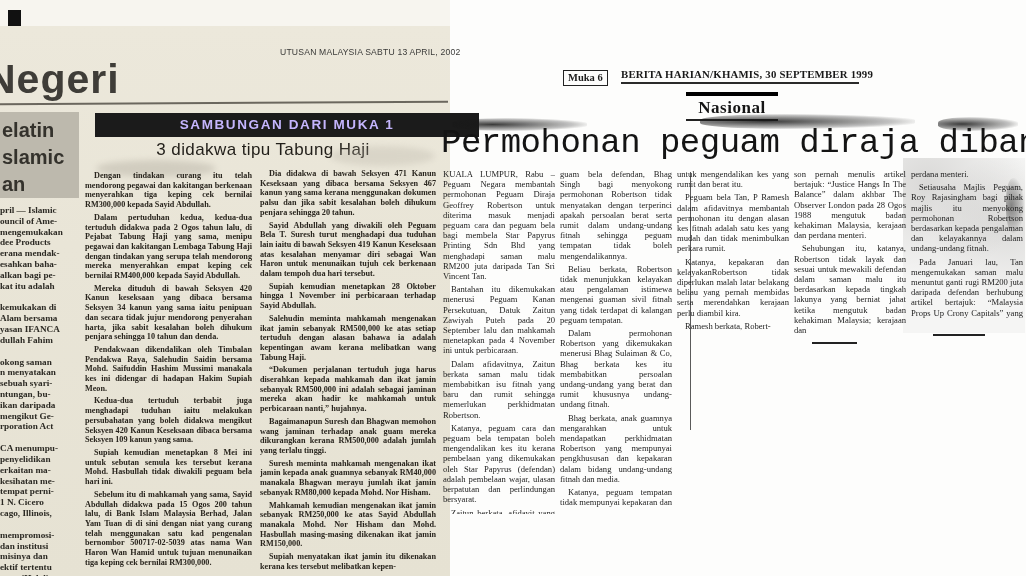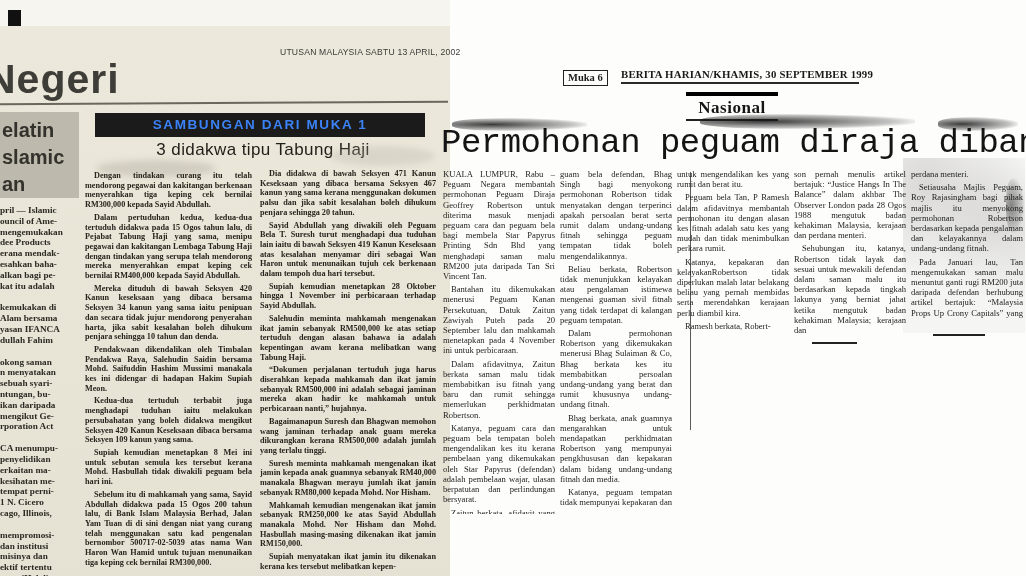--- a/index.html
+++ b/index.html
@@ -19,22 +19,22 @@
     color:#3f3d38;letter-spacing:1px;}
   .masthead-rule{position:absolute;left:0;top:102px;width:448px;height:2px;
     background:#6b675e;transform:rotate(-0.35deg);}
   .sidebar-box{position:absolute;left:0;top:112px;width:79px;height:86px;
     background:#bdb9ad;color:#34322c;font-family:"Liberation Sans",sans-serif;
     font-weight:bold;font-size:20px;line-height:27px;padding:5px 0 0 2px;
     white-space:pre-line;box-sizing:border-box;}
   .sidebar-text{position:absolute;left:0;top:205px;width:80px;
     font-size:9.2px;line-height:10.8px;font-weight:bold;color:#2c2a24;}
   .sidebar-text p{margin:0 0 11px 0;white-space:pre-line;}
-  .cont-bar{position:absolute;left:95px;top:113px;width:330px;height:24px;
-    background:#1b1b1b;color:#3b82f6;text-align:center;
+  .cont-bar{position:absolute;left:95px;top:113px;width:384px;height:24px;
+    background:#1b1b1b;color:#c4b5fd;text-align:center;
     font-family:"Liberation Sans",sans-serif;font-weight:bold;font-size:13.5px;
     letter-spacing:1.6px;line-height:24px;}
   .headline-left{position:absolute;left:88px;top:140px;width:350px;text-align:center;
     font-family:"Liberation Sans",sans-serif;font-size:17px;color:#211e19;
     letter-spacing:.4px;white-space:nowrap;}
   .np-col-left{position:absolute;width:167px;overflow:hidden;
     font-size:8.2px;line-height:9.7px;font-weight:bold;color:#29251e;}
   .np-col-left p{margin:0 0 3px 0;text-align:justify;text-indent:9px;}
   #lcol1{left:85px;top:171px;height:405px;}
   #lcol2{left:260px;top:169px;width:176px;height:407px;}
@@ -127,21 +127,21 @@
 
   <div class="cont-bar">SAMBUNGAN DARI MUKA 1</div>
 
   <div class="headline-left">3 didakwa tipu Tabung Haji</div>
 
   <div class="ghost-blob" style="left:96px;top:160px;width:120px;height:17px;"></div>
   <div class="ghost-blob" style="left:330px;top:146px;width:105px;height:20px;opacity:.3;"></div>
 
   <div id="lcol1" class="np-col-left">
     <p>Dengan tindakan curang itu telah mendorong pegawai dan kakitangan berkenaan menyerahkan tiga keping cek bernilai RM300,000 kepada Sayid Abdullah.</p>
-    <p>Dalam pertuduhan kedua, kedua-dua tertuduh didakwa pada 15 Ogos tahun lalu, di Pejabat Tabung Haji yang sama, menipu pegawai dan kakitangan Lembaga Tabung Haji dengan tindakan yang serupa telah mendorong mereka menyerahkan empat keping cek bernilai RM400,000 kepada Sayid Abdullah.</p>
+    <p>Dalam pertuduhan kedua, kedua-dua tertuduh didakwa pada 2 Ogos tahun lalu, di Pejabat Tabung Haji yang sama, menipu pegawai dan kakitangan Lembaga Tabung Haji dengan tindakan yang serupa telah mendorong mereka menyerahkan empat keping cek bernilai RM400,000 kepada Sayid Abdullah.</p>
     <p>Mereka dituduh di bawah Seksyen 420 Kanun keseksaan yang dibaca bersama Seksyen 34 kanun yang sama iaitu penipuan dan secara tidak jujur mendorong penyerahan harta, jika sabit kesalahan boleh dihukum penjara sehingga 10 tahun dan denda.</p>
     <p>Pendakwaan dikendalikan oleh Timbalan Pendakwa Raya, Salehudin Saidin bersama Mohd. Saifuddin Hashim Mussimi manakala kes ini didengar di hadapan Hakim Supiah Meon.</p>
     <p>Kedua-dua tertuduh terbabit juga menghadapi tuduhan iaitu melakukan persubahatan yang boleh didakwa mengikut Seksyen 420 Kanun Keseksaan dibaca bersama Seksyen 109 kanun yang sama.</p>
     <p>Supiah kemudian menetapkan 8 Mei ini untuk sebutan semula kes tersebut kerana Mohd. Hasbullah tidak diwakili peguam bela hari ini.</p>
     <p>Sebelum itu di mahkamah yang sama, Sayid Abdullah didakwa pada 15 Ogos 200 tahun lalu, di Bank Islam Malaysia Berhad, Jalan Yam Tuan di di sini dengan niat yang curang telah menggunakan satu kad pengenalan bernombor 500717-02-5039 atas nama Wan Haron Wan Hamid untuk tujuan menunaikan tiga keping cek bernilai RM300,000.</p>
 
   </div>
 
   <div id="lcol2" class="np-col-left">
     <p>Dia didakwa di bawah Seksyen 471 Kanun Keseksaan yang dibaca bersama Seksyen 467 kanun yang sama kerana menggunakan dokumen palsu dan jika sabit kesalahan boleh dihukum penjara sehingga 20 tahun.</p>

